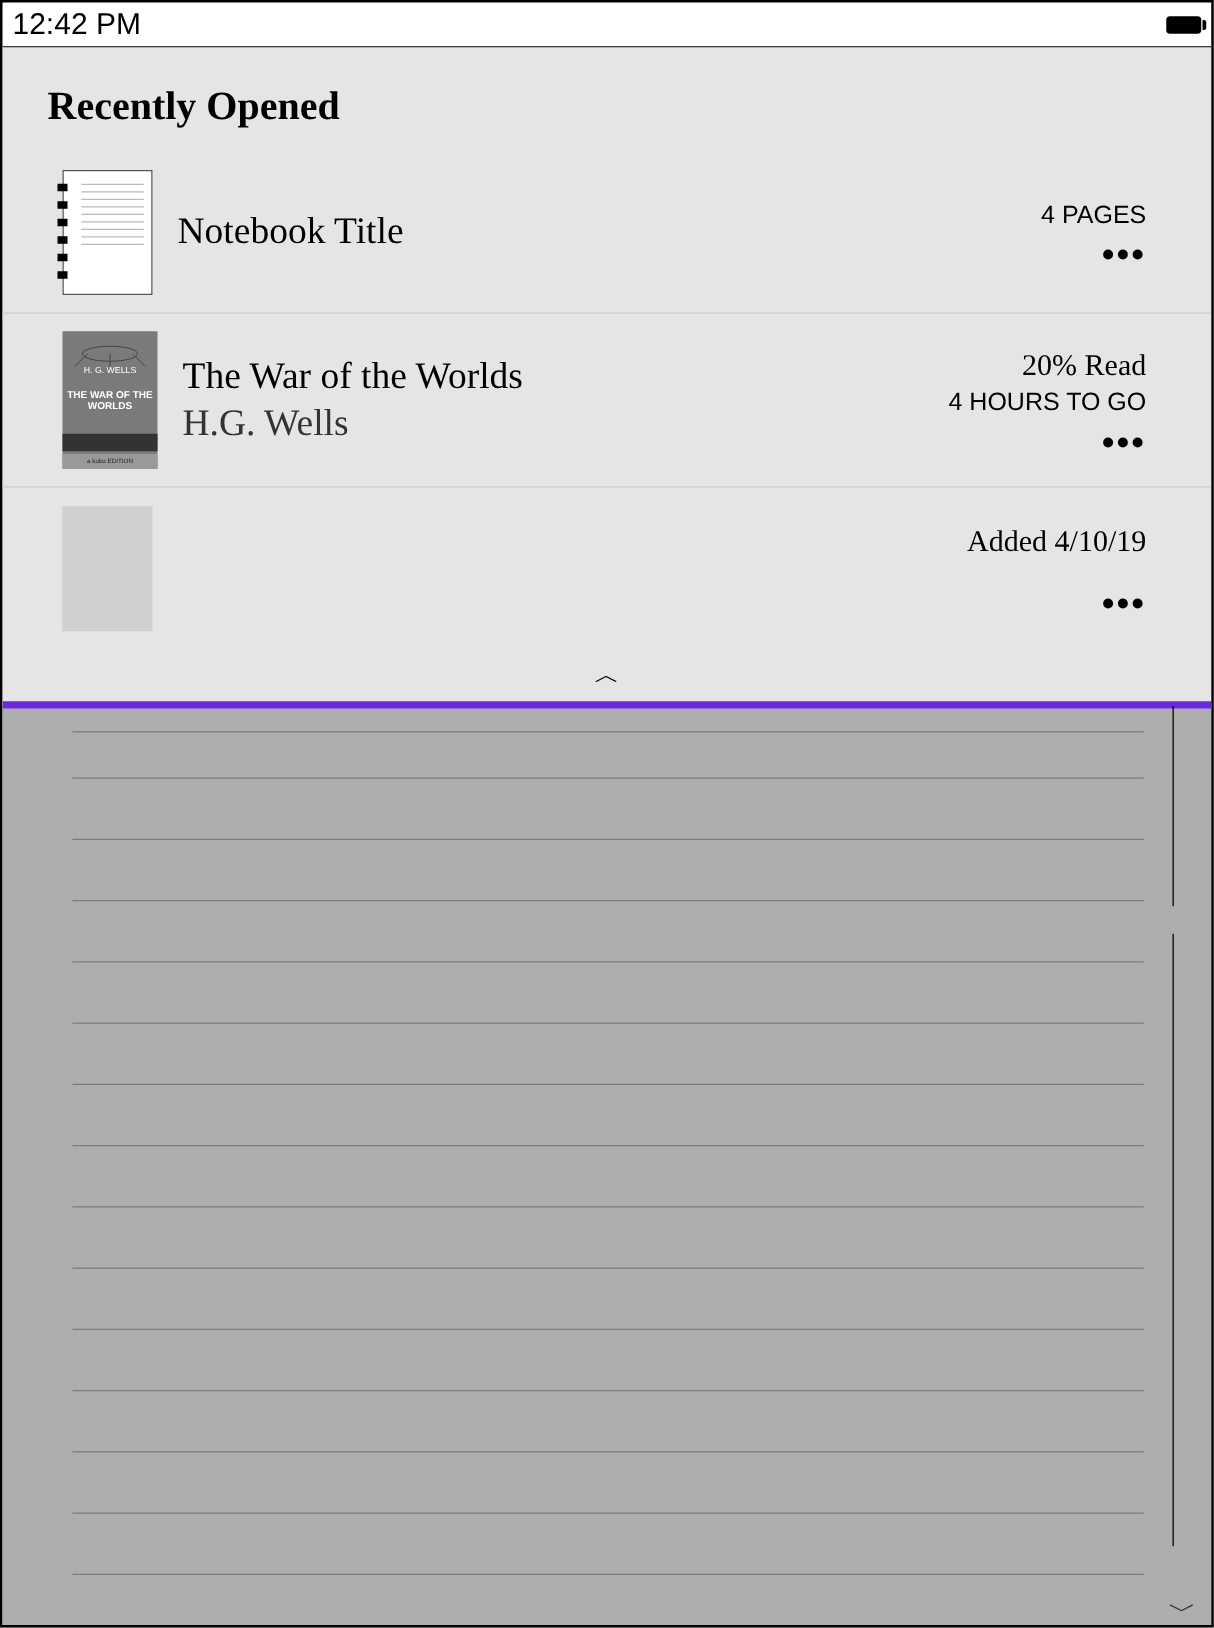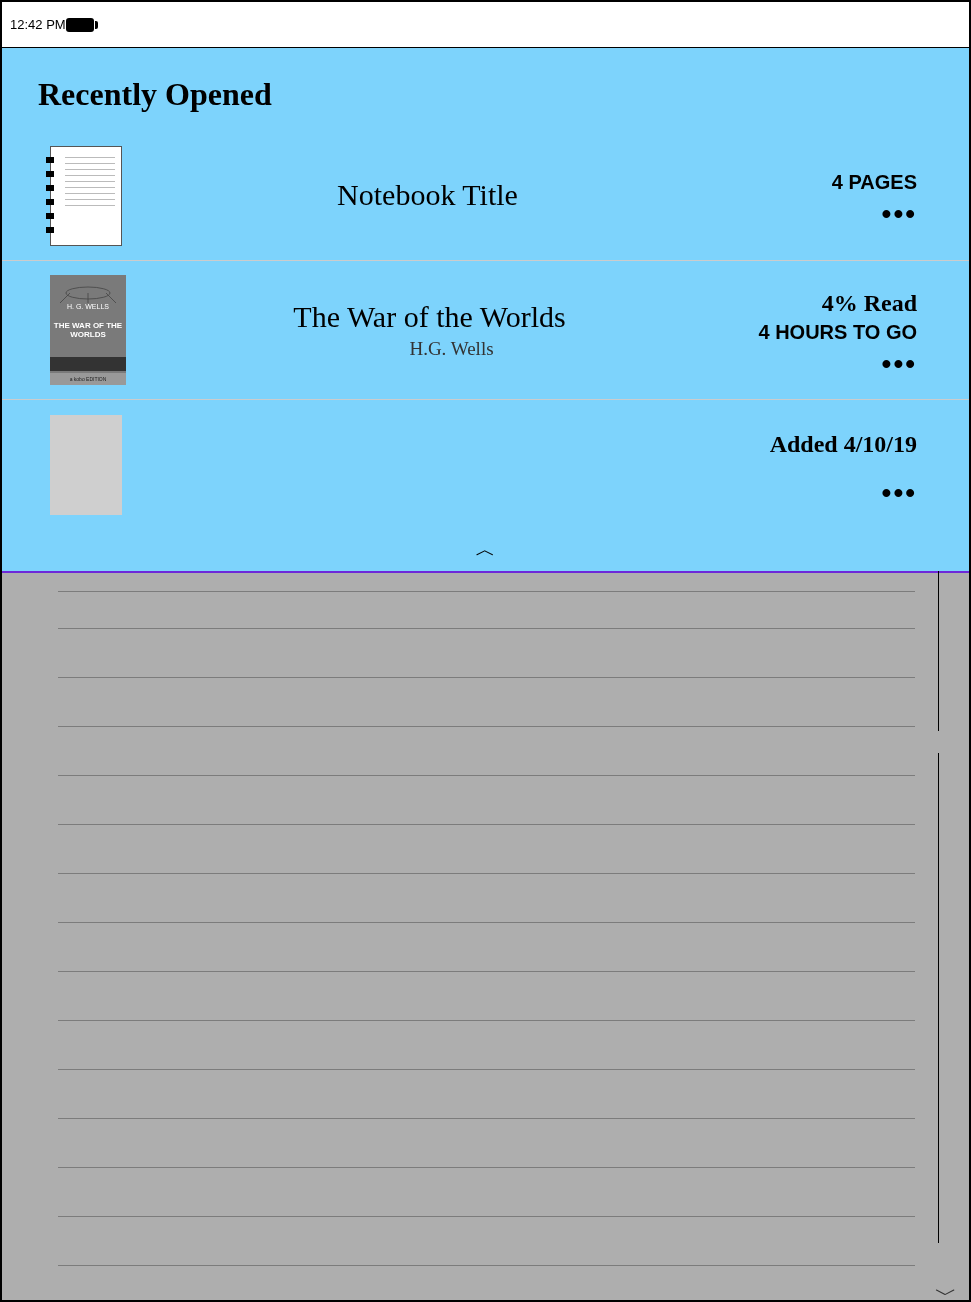--- a/index.html
+++ b/index.html
@@ -6,26 +6,27 @@
   body {
     width: 971px;
     height: 1302px;
     font-family: Georgia, 'Times New Roman', serif;
     background: #ffffff;
     border: 2px solid #000;
     position: relative;
     overflow: hidden;
   }
   .status-bar {
-    height: 46px;
+    height: 36px;
     display: flex;
+    justify-content: space-between;
     align-items: center;
     padding: 0 8px;
     font-family: -apple-system, Helvetica, Arial, sans-serif;
-    font-size: 13px;
+    font-size: 24px;
     color: #000;
     border-bottom: 1px solid #000;
   }
   .battery-icon {
     width: 28px;
     height: 14px;
     background: #000;
     border-radius: 3px;
     position: relative;
   }
@@ -33,22 +34,22 @@
     content: "";
     position: absolute;
     right: -4px;
     top: 3px;
     width: 3px;
     height: 8px;
     background: #000;
     border-radius: 0 2px 2px 0;
   }
   .panel {
-    background: #7dd3fc;
-    border-bottom: 2px solid #6d28d9;
+    background: #e5e5e5;
+    border-bottom: 6px solid #6d28d9;
     position: relative;
   }
   .section-title {
     font-size: 32px;
     font-weight: bold;
     padding: 28px 36px 18px 36px;
     color: #000;
   }
   .item-row {
     display: flex;
@@ -109,41 +110,40 @@
     background: #999;
     font-size: 5px;
     color:#222;
     display:flex; align-items:center; justify-content:center;
   }
   .thumb-blank {
     background: #cfcfcf;
     width: 72px;
     height: 100px;
   }
-  .item-main { flex: 1; text-align: center; }
+  .item-main { flex: 1; }
   .item-title {
     font-size: 30px;
     color: #000;
     line-height: 1.15;
   }
   .item-subtitle {
-    font-size: 19px;
+    font-size: 30px;
     color: #333;
     margin-top: 4px;
-    margin-left: 44px;
   }
   .item-meta {
     text-align: right;
     font-family: -apple-system, Helvetica, Arial, sans-serif;
     color: #000;
     min-width: 220px;
     position: relative;
     padding-right: 16px;
   }
-  .meta-line { font-size: 20px; line-height: 1.35; white-space: nowrap; font-weight: bold; }
+  .meta-line { font-size: 20px; line-height: 1.35; white-space: nowrap; }
   .meta-serif { font-family: Georgia, serif; font-size: 24px; }
   .more-dots {
     font-size: 28px;
     letter-spacing: 2px;
     line-height: 0.6;
     margin-top: 10px;
     font-weight: bold;
   }
   .collapse-caret {
     text-align: center;
@@ -239,21 +239,21 @@
       <div>H. G. WELLS</div>
       <div class="booktitle">THE WAR OF THE WORLDS</div>
       <div class="skyline"></div>
       <div class="edition">a kobo EDITION</div>
     </div>
     <div class="item-main">
       <div class="item-title">The War of the Worlds</div>
       <div class="item-subtitle">H.G. Wells</div>
     </div>
     <div class="item-meta">
-      <div class="meta-line meta-serif">4% Read</div>
+      <div class="meta-line meta-serif">20% Read</div>
       <div class="meta-line">4 HOURS TO GO</div>
       <div class="more-dots">•••</div>
     </div>
   </div>
 
   <div class="item-row" style="border-bottom:none">
     <div class="thumb thumb-blank"></div>
     <div class="item-main">
     </div>
     <div class="item-meta">

